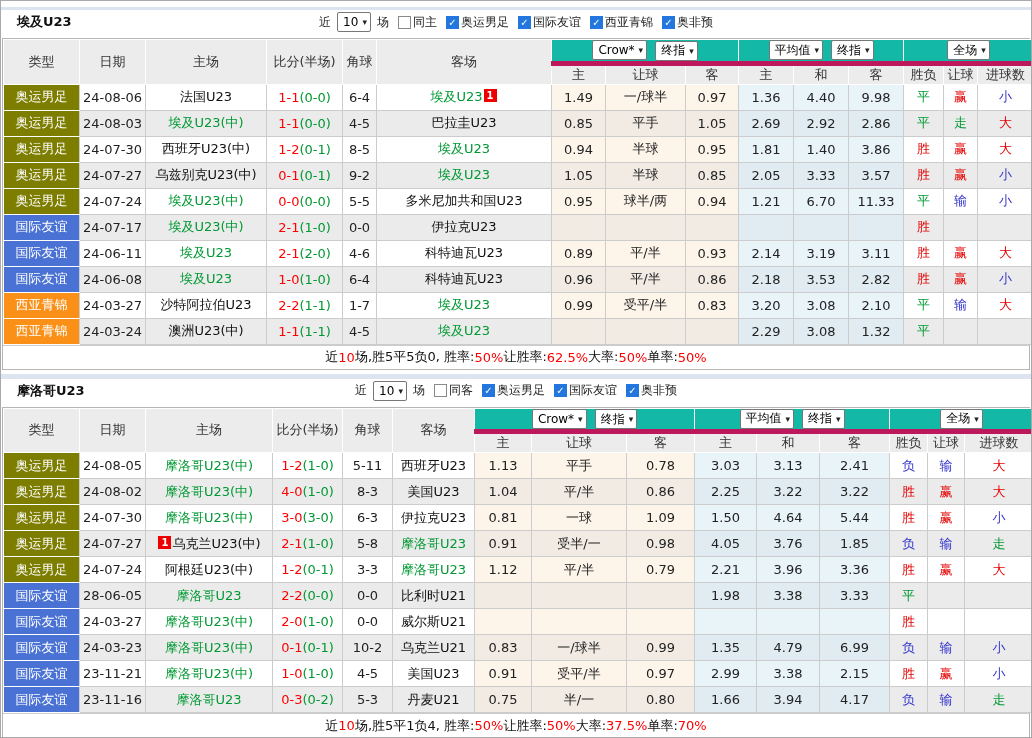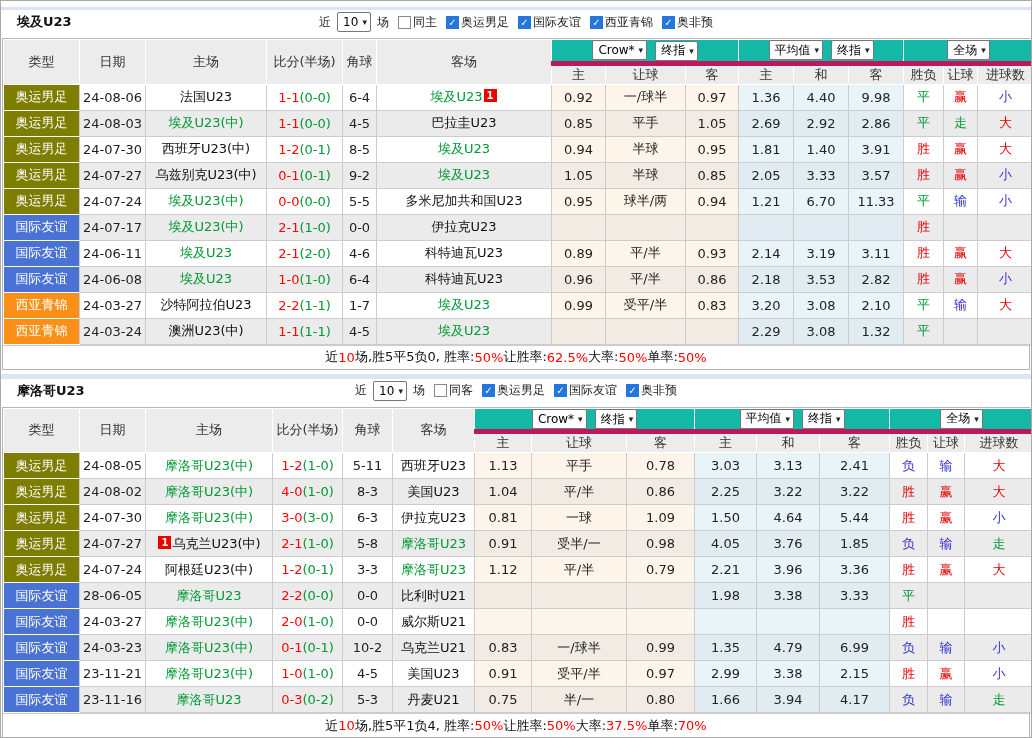--- a/index.html
+++ b/index.html
@@ -151,21 +151,21 @@
             <tbody>
               <tr>
                 <td class="type-cell">
                   <div class="badge" style="background: rgb(125, 125, 0);">奥运男足</div>
                 </td>
                 <td class="date-cell">24-08-06</td>
                 <td class="team-cell"><span class="team">法国U23</span></td>
                 <td class="score-cell"><span class="sf">1-1</span><span class="sh">(0-0)</span></td>
                 <td class="corner-cell">6-4</td>
                 <td class="team-cell"><span class="team green">埃及U23</span><span class="card-badge">1</span></td>
-                <td class="asian">0.92</td>
+                <td class="asian">1.49</td>
                 <td class="asian">一/球半</td>
                 <td class="asian">0.97</td>
                 <td class="euro">1.36</td>
                 <td class="euro">4.40</td>
                 <td class="euro">9.98</td>
                 <td class="res" style="color: rgb(0, 153, 51);">平</td>
                 <td class="res" style="color: rgb(230, 0, 0);">赢</td>
                 <td class="res" style="color: rgb(51, 51, 204);">小</td>
               </tr>
               <tr>
@@ -194,21 +194,21 @@
                 <td class="date-cell">24-07-30</td>
                 <td class="team-cell"><span class="team">西班牙U23(中)</span></td>
                 <td class="score-cell"><span class="sf">1-2</span><span class="sh">(0-1)</span></td>
                 <td class="corner-cell">8-5</td>
                 <td class="team-cell"><span class="team green">埃及U23</span></td>
                 <td class="asian">0.94</td>
                 <td class="asian">半球</td>
                 <td class="asian">0.95</td>
                 <td class="euro">1.81</td>
                 <td class="euro">1.40</td>
-                <td class="euro">3.91</td>
+                <td class="euro">3.86</td>
                 <td class="res" style="color: rgb(230, 0, 0);">胜</td>
                 <td class="res" style="color: rgb(230, 0, 0);">赢</td>
                 <td class="res" style="color: rgb(230, 0, 0);">大</td>
               </tr>
               <tr>
                 <td class="type-cell">
                   <div class="badge" style="background: rgb(125, 125, 0);">奥运男足</div>
                 </td>
                 <td class="date-cell">24-07-27</td>
                 <td class="team-cell"><span class="team">乌兹别克U23(中)</span></td>

